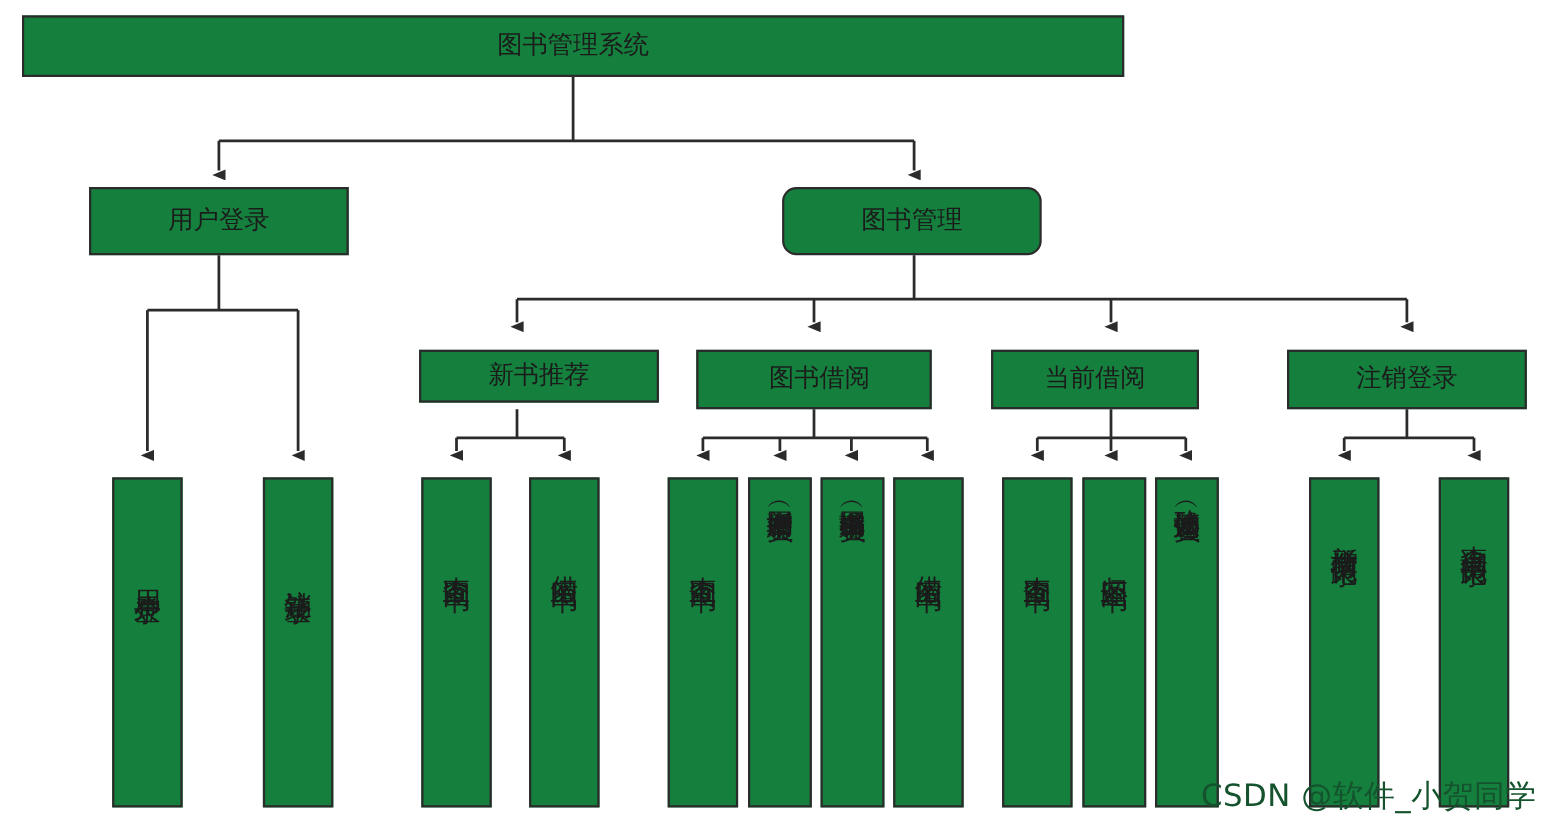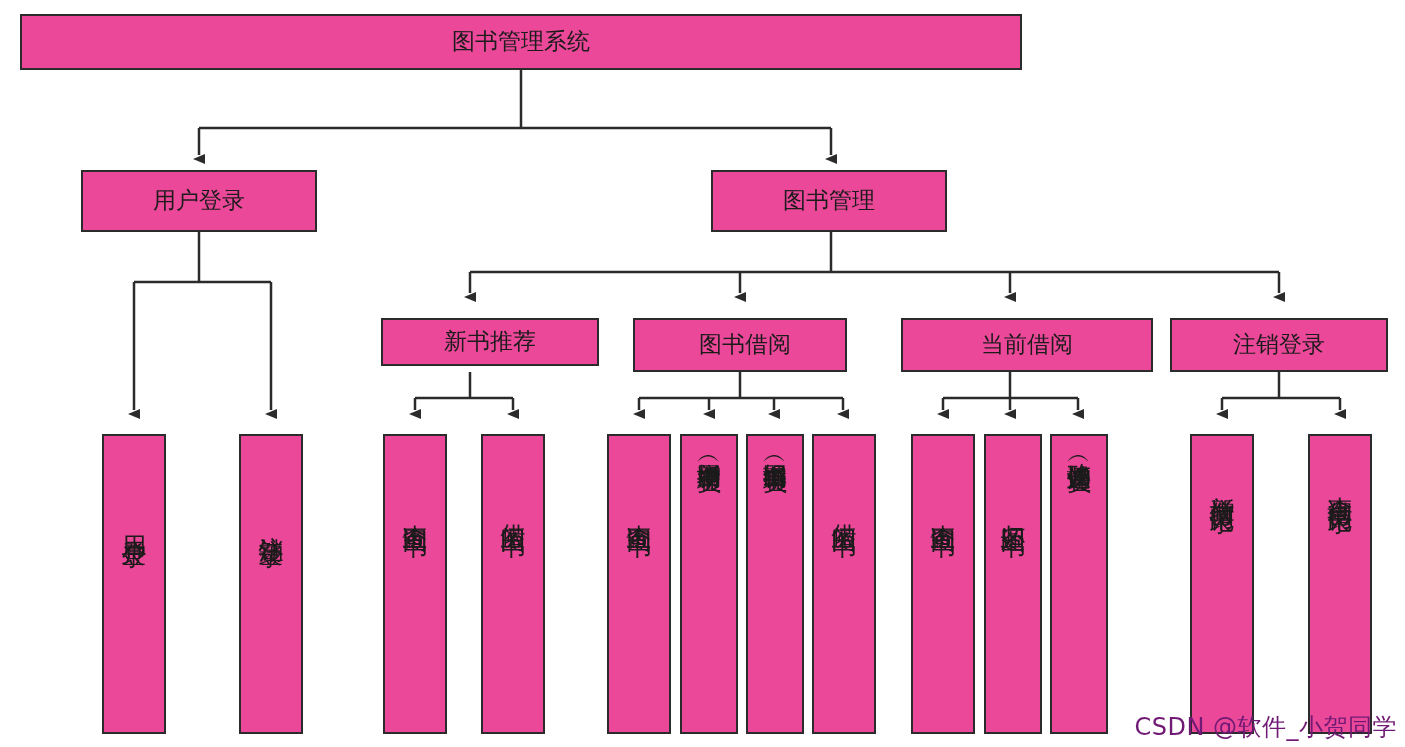--- a/index.html
+++ b/index.html
@@ -19,21 +19,21 @@
     position: absolute;
     left: 0;
     top: 0;
     width: 1405px;
     height: 747px;
     pointer-events: none;
   }
   .node {
     position: absolute;
     box-sizing: border-box;
-    background: #ec4899;
+    background: #15803d;
     border: 2.5px solid #2b2b2b;
     display: flex;
     align-items: center;
     justify-content: center;
     z-index: 2;
   }
   .node .lbl {
     color: #1b1b1b;
     line-height: 1.18;
     text-align: center;
@@ -58,22 +58,22 @@
     font-size: 25px;
     letter-spacing: 3px;
     line-height: 1;
     display: block;
     margin: 0 auto;
   }
   .watermark {
     position: absolute;
     right: 8px;
     bottom: 4px;
-    font-size: 24px;
-    color: #701a75;
+    font-size: 28px;
+    color: #14532d;
     letter-spacing: 0.5px;
     z-index: 5;
     white-space: pre;
   }
 </style>
 </head>
 <body>
 
 <div id="canvas">
 
@@ -127,31 +127,31 @@
     </g>
   </svg>
 
   <div class="node h root" style="left:20px; top:14px; width:1002px; height:56px;">
     <span class="lbl">图书管理系统</span>
   </div>
 
   <div class="node h" style="left:81px; top:170px; width:236px; height:62px;">
     <span class="lbl">用户登录</span>
   </div>
-  <div class="node h" style="left:711px; top:170px; width:236px; height:62px;">
+  <div class="node h" style="left:711px; top:170px; width:236px; height:62px;border-radius:13px;">
     <span class="lbl">图书管理</span>
   </div>
 
   <div class="node h" style="left:381px; top:318px; width:218px; height:48px;">
     <span class="lbl">新书推荐</span>
   </div>
   <div class="node h" style="left:633px; top:318px; width:214px; height:54px;padding-left:10px;">
     <span class="lbl">图书借阅</span>
   </div>
-  <div class="node h" style="left:901px; top:318px; width:252px; height:54px;">
+  <div class="node h" style="left:901px; top:318px; width:189px; height:54px;">
     <span class="lbl">当前借阅</span>
   </div>
   <div class="node h" style="left:1170px; top:318px; width:218px; height:54px;">
     <span class="lbl">注销登录</span>
   </div>
 
   <div class="node v" style="left:102px; top:434px; width:64px; height:300px;">
     <span class="lbl" style="margin-top:80px;">用户登录</span>
   </div>
   <div class="node v" style="left:239px; top:434px; width:64px; height:300px;">

